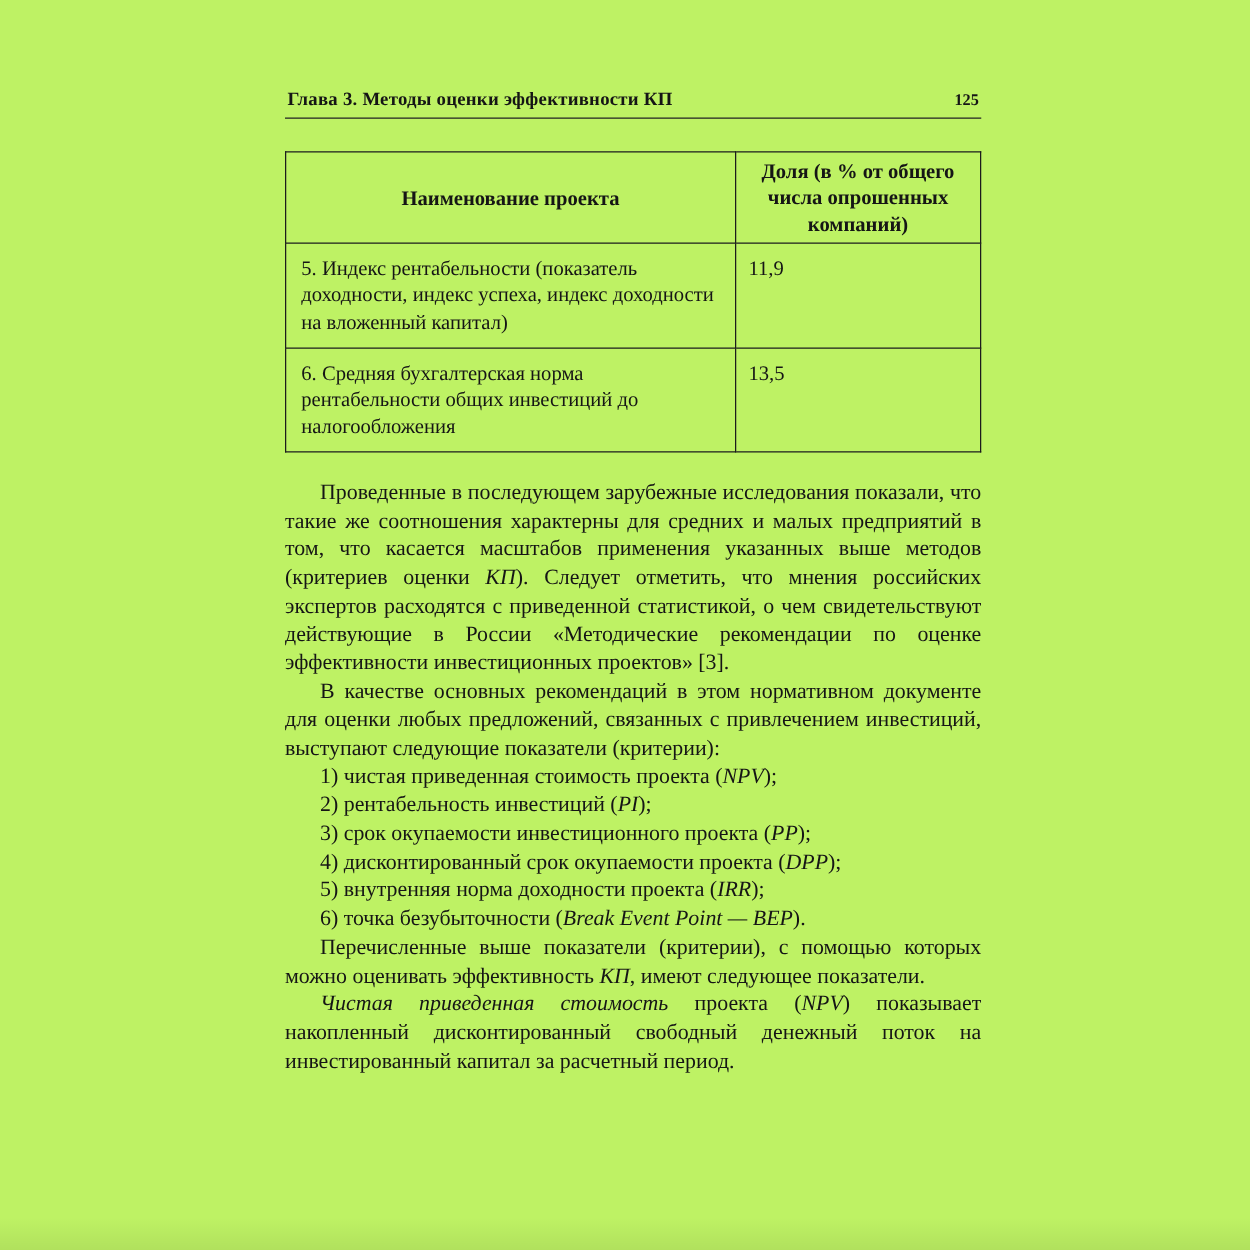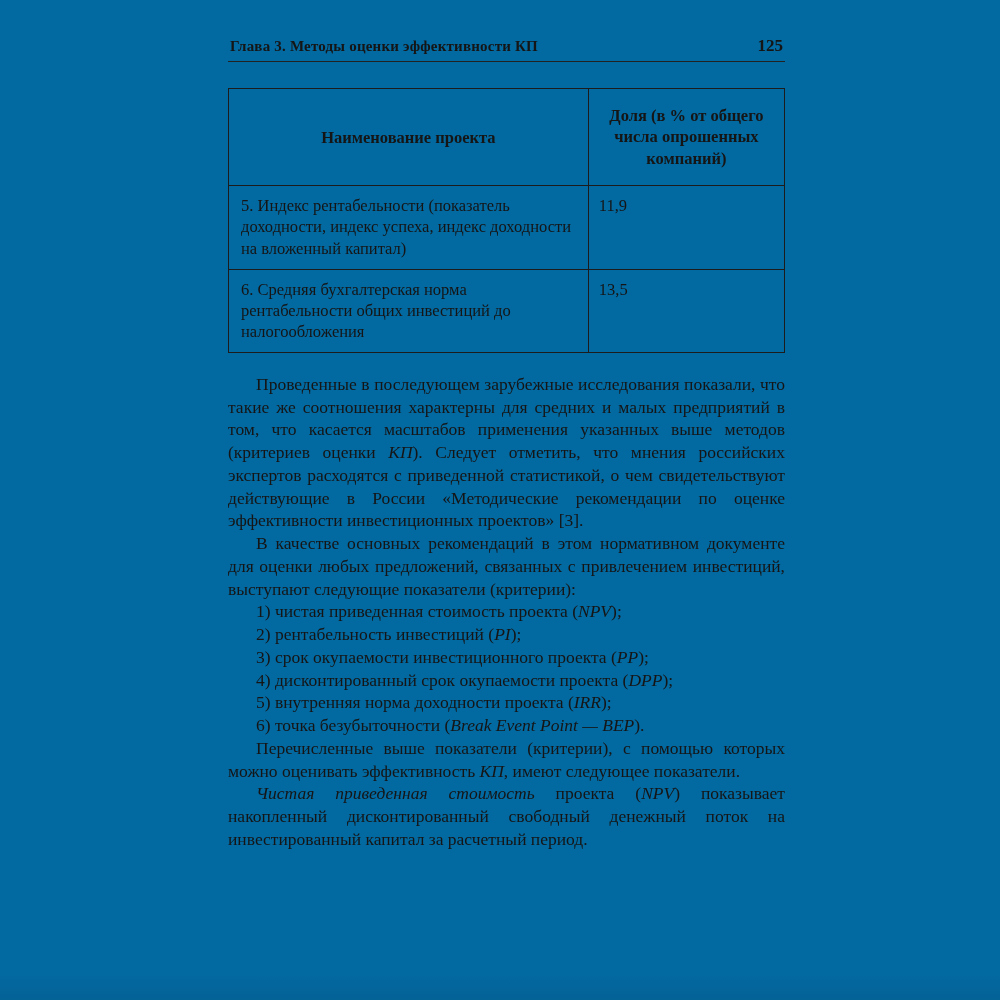--- a/index.html
+++ b/index.html
@@ -6,21 +6,21 @@
     margin: 0;
     padding: 0;
     background: #ffffff;
     font-family: "Liberation Serif", serif;
     color: #151515;
   }
   .page {
     position: relative;
     width: 1000px;
     height: 1000px;
-    background: #0369a1;
+    background: #bef264;
     overflow: hidden;
   }
   .page::after {
     content: "";
     position: absolute;
     left: 0; right: 0; bottom: 0;
     height: 26px;
     background: linear-gradient(to bottom, rgba(0,0,0,0), rgba(0,0,0,0.07));
     pointer-events: none;
   }
@@ -39,40 +39,41 @@
     padding-bottom: 5px;
   }
   .running-head .chapter {
     font-weight: bold;
     font-size: 15px;
     letter-spacing: 0.2px;
     padding-left: 2px;
   }
   .running-head .pagenum {
     font-weight: bold;
-    font-size: 17px;
+    font-size: 13px;
     padding-right: 2px;
+    margin-top: 36px;
   }
   
   table.methods {
     margin-top: 26px;
     width: 100%;
     border-collapse: collapse;
     border: 1.6px solid #1c1c1c;
     font-size: 16.5px;
   }
   table.methods th, table.methods td {
     border: 1.2px solid #1c1c1c;
     vertical-align: top;
     line-height: 1.28;
   }
   table.methods th {
     font-weight: bold;
     text-align: center;
-    padding: 16px 12px;
+    padding: 4px 12px;
   }
   table.methods th.col-method {
     vertical-align: middle;
     width: 360px;
   }
   table.methods th.col-share {
     width: 180px;
     line-height: 1.3;
   }
   table.methods td.method {

